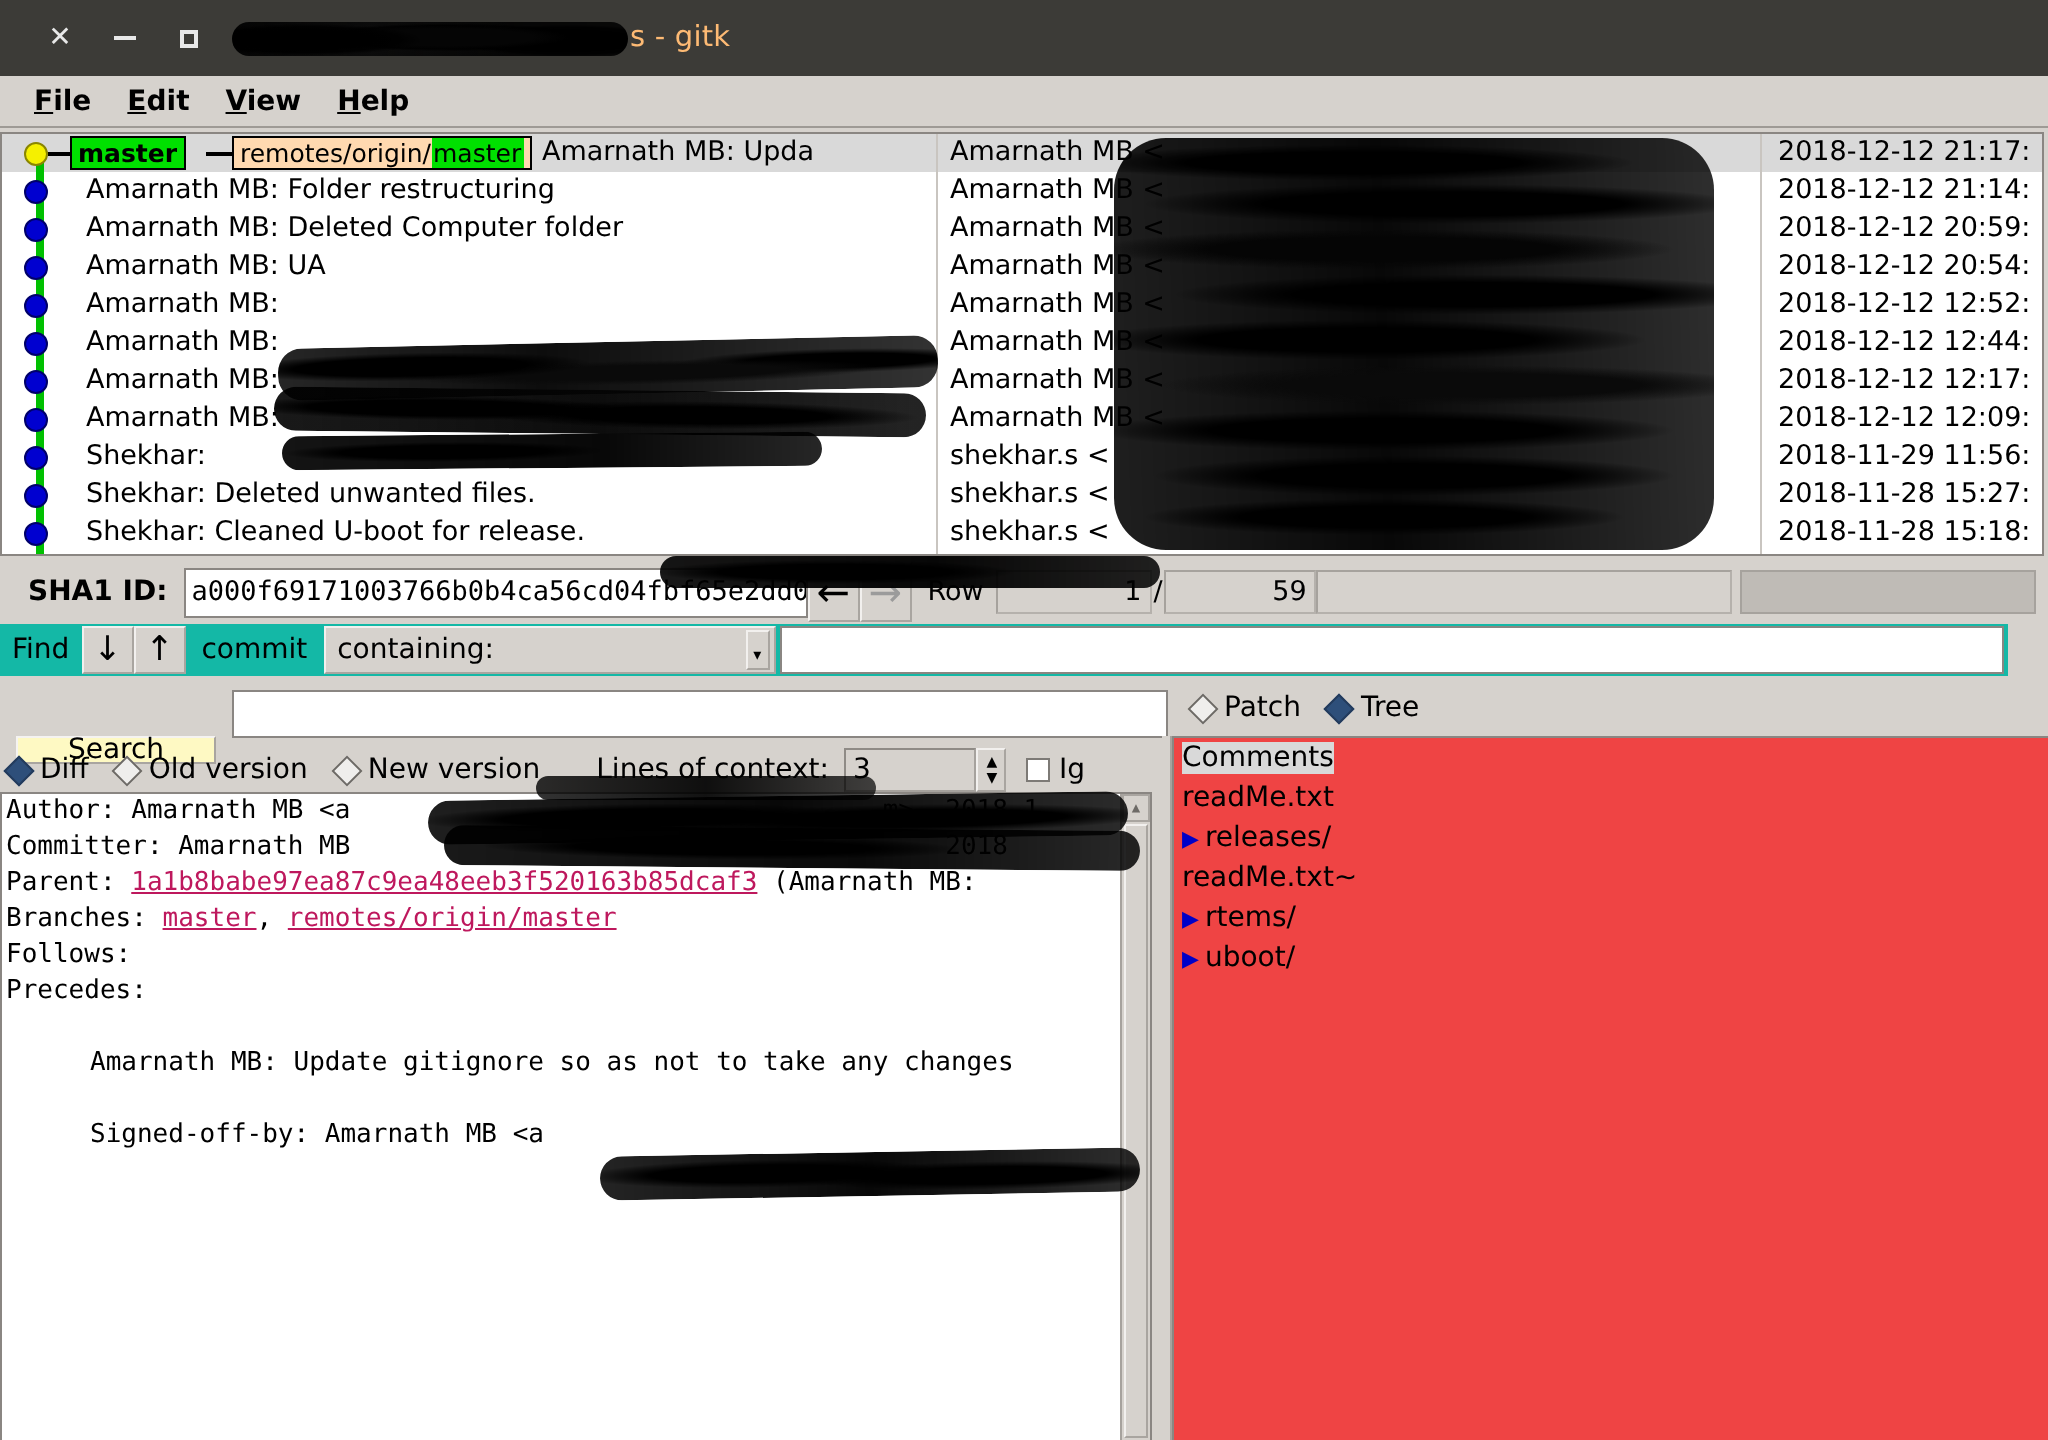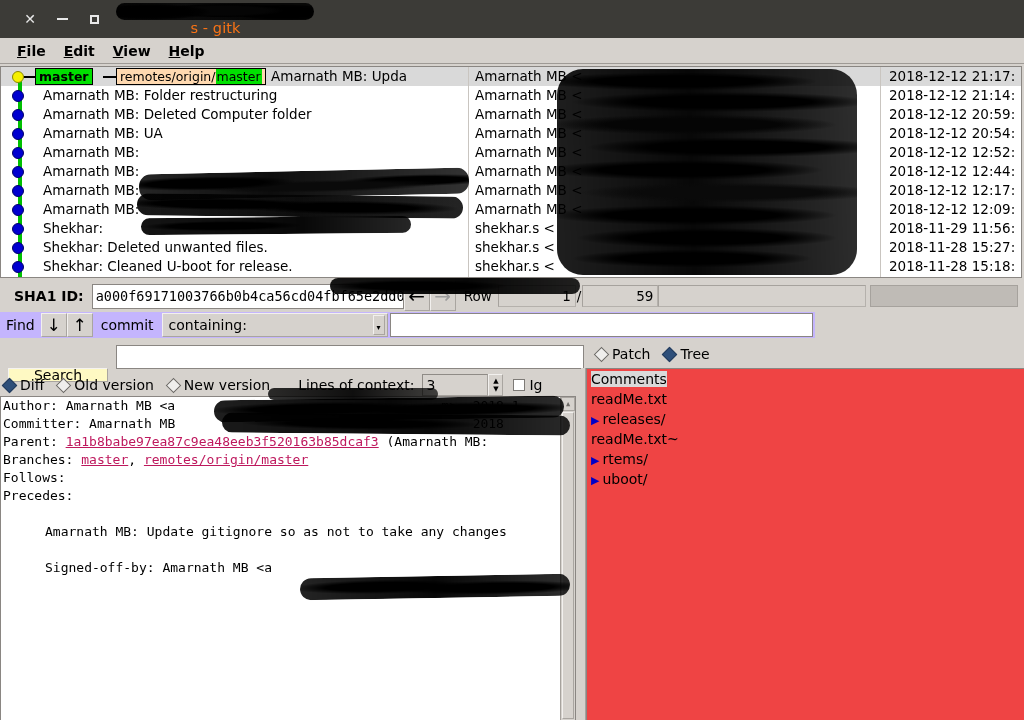--- a/index.html
+++ b/index.html
@@ -26,25 +26,24 @@
     width: 32px; height: 26px;
     display: flex; align-items: center; justify-content: center;
     color: #e8e8e8; font-size: 13px; line-height: 1;
   }
   .winbtn.close { font-size: 14px; font-weight: bold; }
   .winbtn .dash { display:block; width: 11px; height: 2px; background: #e8e8e8; }
   .winbtn .sq { display:block; width: 9px; height: 9px; border: 2px solid #e8e8e8; }
   .title-text {
     margin-left: 6px;
     font-size: 14.5px;
-    color: #f97316;
+    color: #fdba74;
     letter-spacing: .1px;
     display: flex; align-items: center;
     white-space: nowrap;
-    flex-direction: column;
   }
   .redact-title {
     display: inline-block;
     width: 198px; height: 17px;
     margin-right: 1px;
     border-radius: 9px;
     background:
       radial-gradient(ellipse 60px 8px at 18% 52%, #000 60%, rgba(0,0,0,.85) 80%, transparent 100%),
       radial-gradient(ellipse 70px 7px at 55% 45%, #050505 60%, rgba(0,0,0,.8) 85%, transparent 100%),
       radial-gradient(ellipse 55px 8px at 85% 55%, #000 55%, rgba(0,0,0,.8) 85%, transparent 100%),
@@ -227,22 +226,22 @@
     border: 1px solid #b5b1ac; border-top-color:#a6a29d; border-left-color:#a6a29d;
     flex: 1 1 auto; margin-right: 4px;
   }
   .row-grey {
     width: 148px; height: 22px; background: #bfbbb6;
     border: 1px solid #a6a29d; margin-right: 6px;
   }
 
   
   .find-bar {
-    position: absolute; left: 0; top: 312px; width: 815px; height: 26px;
-    display: flex; align-items: center; background: #c4b5fd;
+    position: absolute; left: 0; top: 312px; width: 1004px; height: 26px;
+    display: flex; align-items: center; background: #14b8a6;
   }
   .find-label { font-size: 14px; padding: 0 6px 0 6px; }
   .arrow-btn {
     width: 26px; height: 24px; background: #d6d2cd;
     border: 1px solid #a9a5a0; border-top-color:#f2f0ee; border-left-color:#f2f0ee;
     display:flex; align-items:center; justify-content:center; font-size:17px; line-height:1;
   }
   .find-word { font-size: 14px; padding: 0 8px; }
   .combo {
     width: 226px; height: 24px; background: #d6d2cd;

